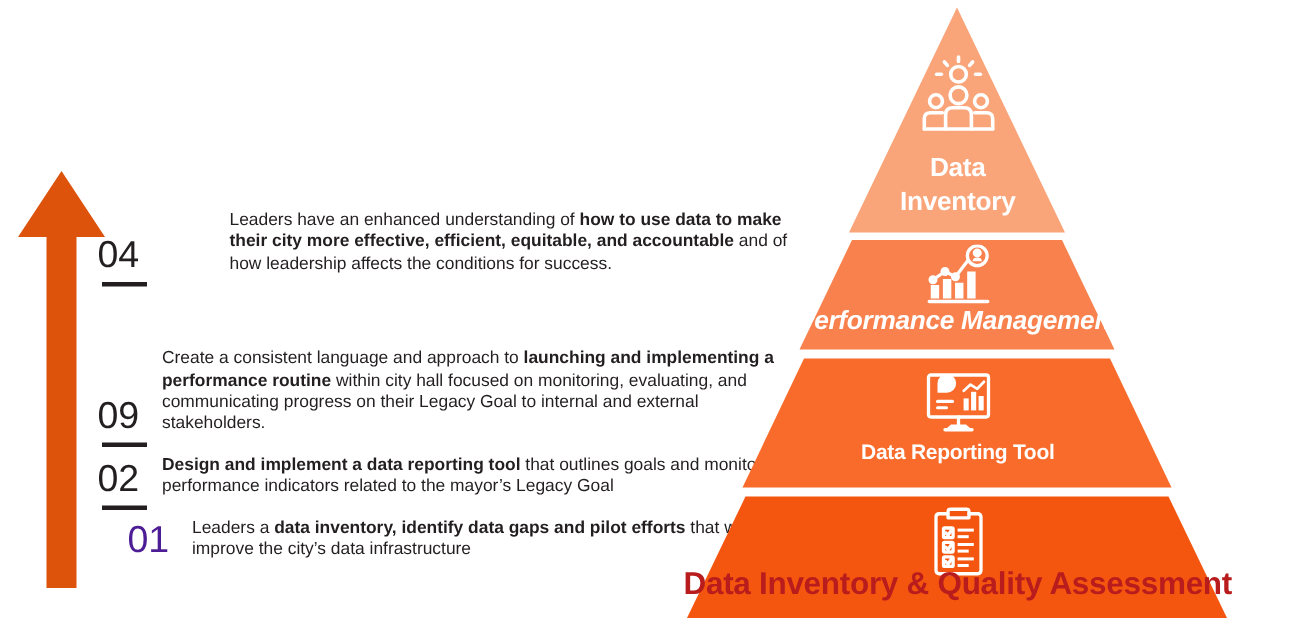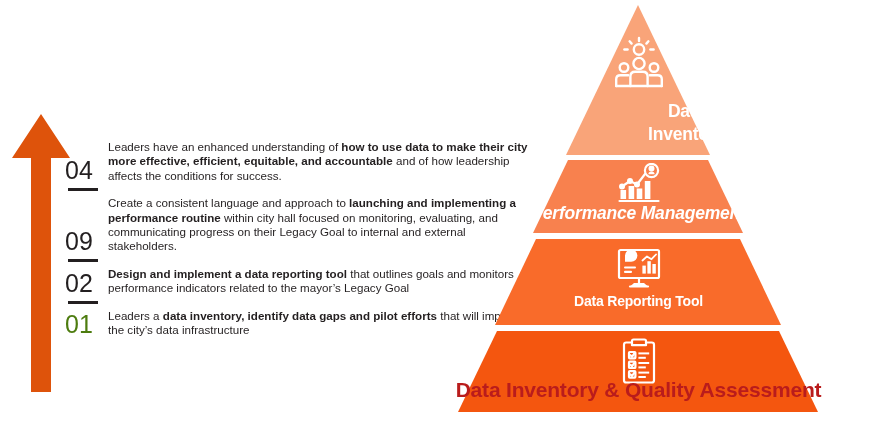--- a/index.html
+++ b/index.html
@@ -46,21 +46,21 @@
   .tier-label{
     position:absolute;
     color:#ffffff;
     font-weight:bold;
     text-align:center;
     white-space:nowrap;
     letter-spacing:-0.2px;
     left:50%;
     transform:translateX(-50%);
   }
-  #lbl-t1{top:100px;font-size:17.5px;line-height:23px;margin-left:48px;}
+  #lbl-t1{top:100px;font-size:17.5px;line-height:23px;}
   #lbl-t2{top:203px;font-size:17.5px;}
   #lbl-t3{top:293px;font-size:14px;}
   #lbl-t4{top:378px;font-size:21px;}
   .tier-icon{position:absolute;left:50%;transform:translateX(-50%);}
   #ico-t1{top:36px;}
   #ico-t2{top:163px;}
   #ico-t3{top:248px;}
   #ico-t4{top:337px;}
 </style>
 </head>
@@ -71,44 +71,44 @@
   <div id="arrow-wrap">
     <svg width="62" height="278" viewBox="0 0 62 278">
       <polygon id="arrow-shape" points="31,0 60,44 41,44 41,278 21,278 21,44 2,44" fill="#DE530B"></polygon>
     </svg>
   </div>
 
   <div id="steps">
 
     <div class="step">
       <div class="step-num" style="color: rgb(35, 31, 32);">04</div>
-      <div class="step-body" style="color: rgb(35, 31, 32);"><span>Leaders have an enhanced understanding of </span><b>how to use data to make their city more effective, efficient, equitable, and accountable</b><span> and of how leadership affects the conditions for success.</span></div>
+      <div class="step-body" style="color: rgb(35, 31, 32); margin-left: 45px;"><span>Leaders have an enhanced understanding of </span><b>how to use data to make their city more effective, efficient, equitable, and accountable</b><span> and of how leadership affects the conditions for success.</span></div>
     </div>
     <div class="dividerrow">
         <div class="divider" style="background: rgb(35, 31, 32);"></div>
       </div>
 
     <div class="step">
       <div class="step-num" style="color: rgb(35, 31, 32);">09</div>
-      <div class="step-body" style="color: rgb(35, 31, 32);"><span>Create a consistent language and approach to </span><b>launching and implementing a performance routine</b><span> within city hall focused on monitoring, evaluating, and communicating progress on their Legacy Goal to internal and external stakeholders.</span></div>
+      <div class="step-body" style="color: rgb(35, 31, 32); margin-top: 36px;"><span>Create a consistent language and approach to </span><b>launching and implementing a performance routine</b><span> within city hall focused on monitoring, evaluating, and communicating progress on their Legacy Goal to internal and external stakeholders.</span></div>
     </div>
     <div class="dividerrow">
         <div class="divider" style="background: rgb(35, 31, 32);"></div>
       </div>
 
     <div class="step">
       <div class="step-num" style="color: rgb(35, 31, 32);">02</div>
       <div class="step-body" style="color: rgb(35, 31, 32);"><b>Design and implement a data reporting tool</b><span> that outlines goals and monitors performance indicators related to the mayor’s Legacy Goal</span></div>
     </div>
     <div class="dividerrow">
         <div class="divider" style="background: rgb(35, 31, 32);"></div>
       </div>
 
     <div class="step">
-      <div class="step-num" style="color: #4d7c0f;">01</div>
+      <div class="step-num" style="color: #4c1d95; margin-left: 20px;">01</div>
       <div class="step-body" style="color: rgb(35, 31, 32);"><span>Leaders a </span><b>data inventory, identify data gaps and pilot efforts</b><span> that will improve the city’s data infrastructure</span></div>
     </div>
 
   </div>
 
   <div id="pyramid">
 
     <svg width="477" height="427" viewBox="0 0 477 427">
 
       <polygon id="shape-t1" points="238,5 310,155 166,155" fill="#F9A479"></polygon>

